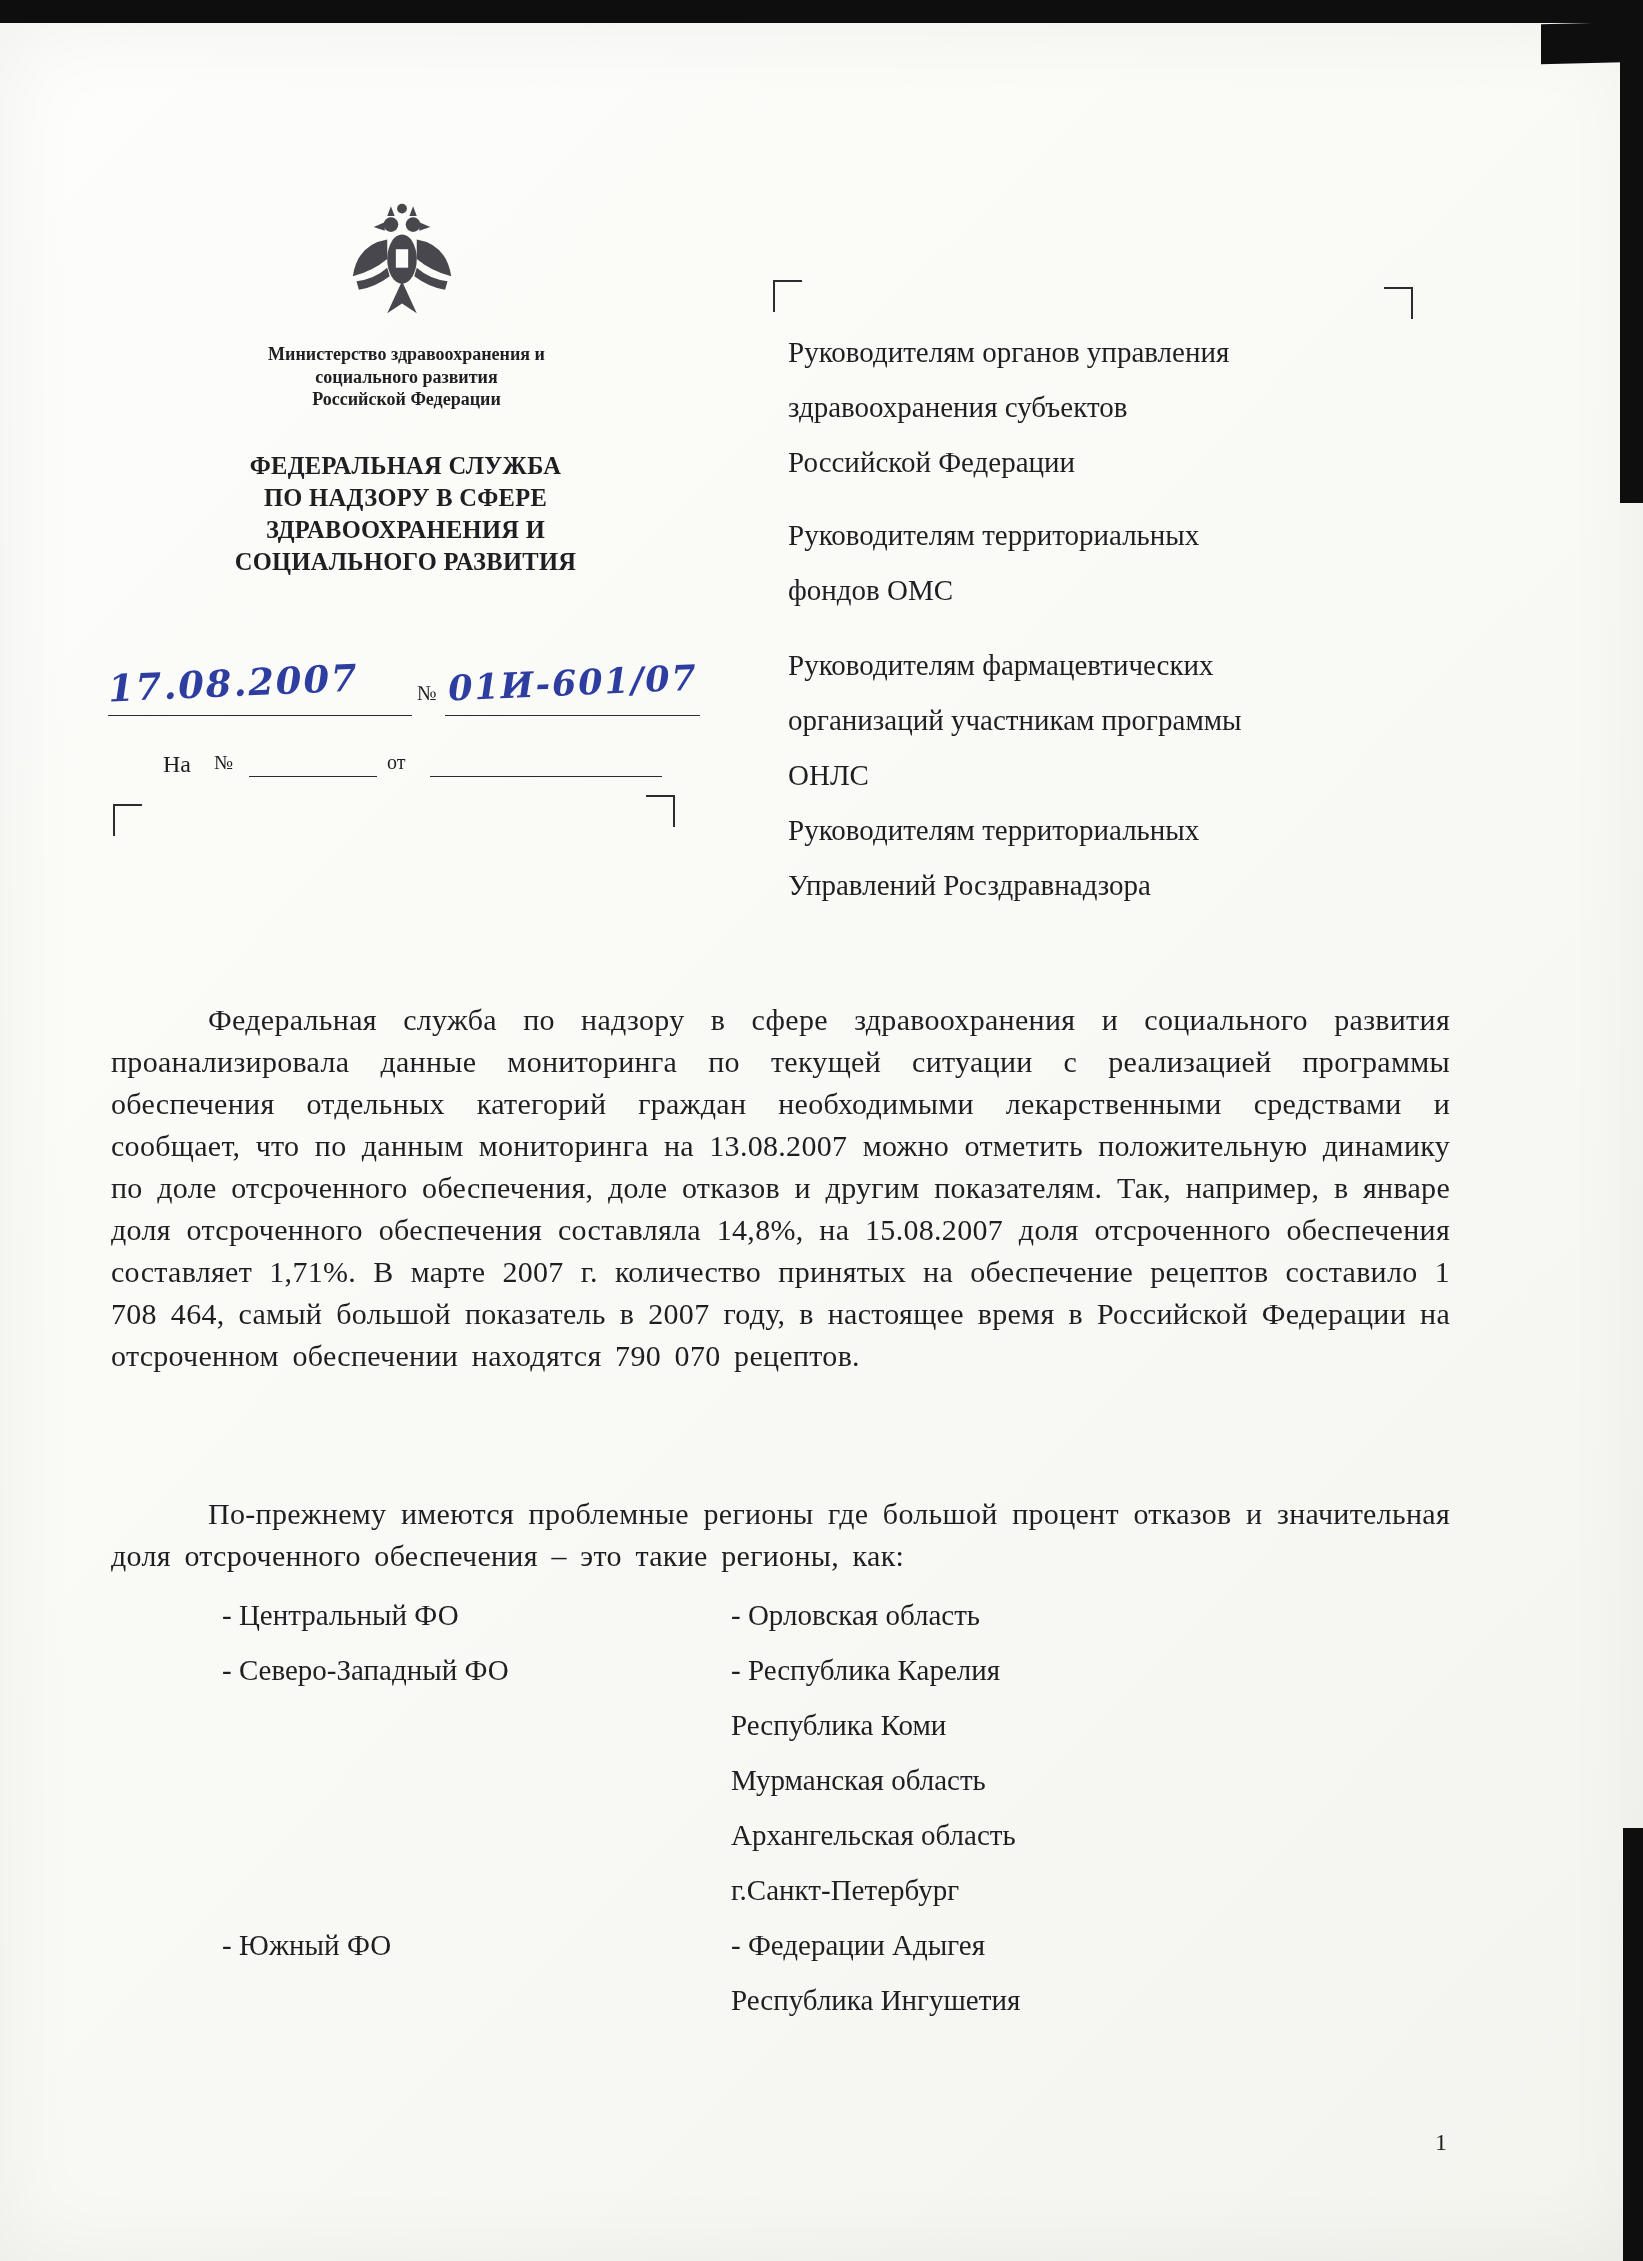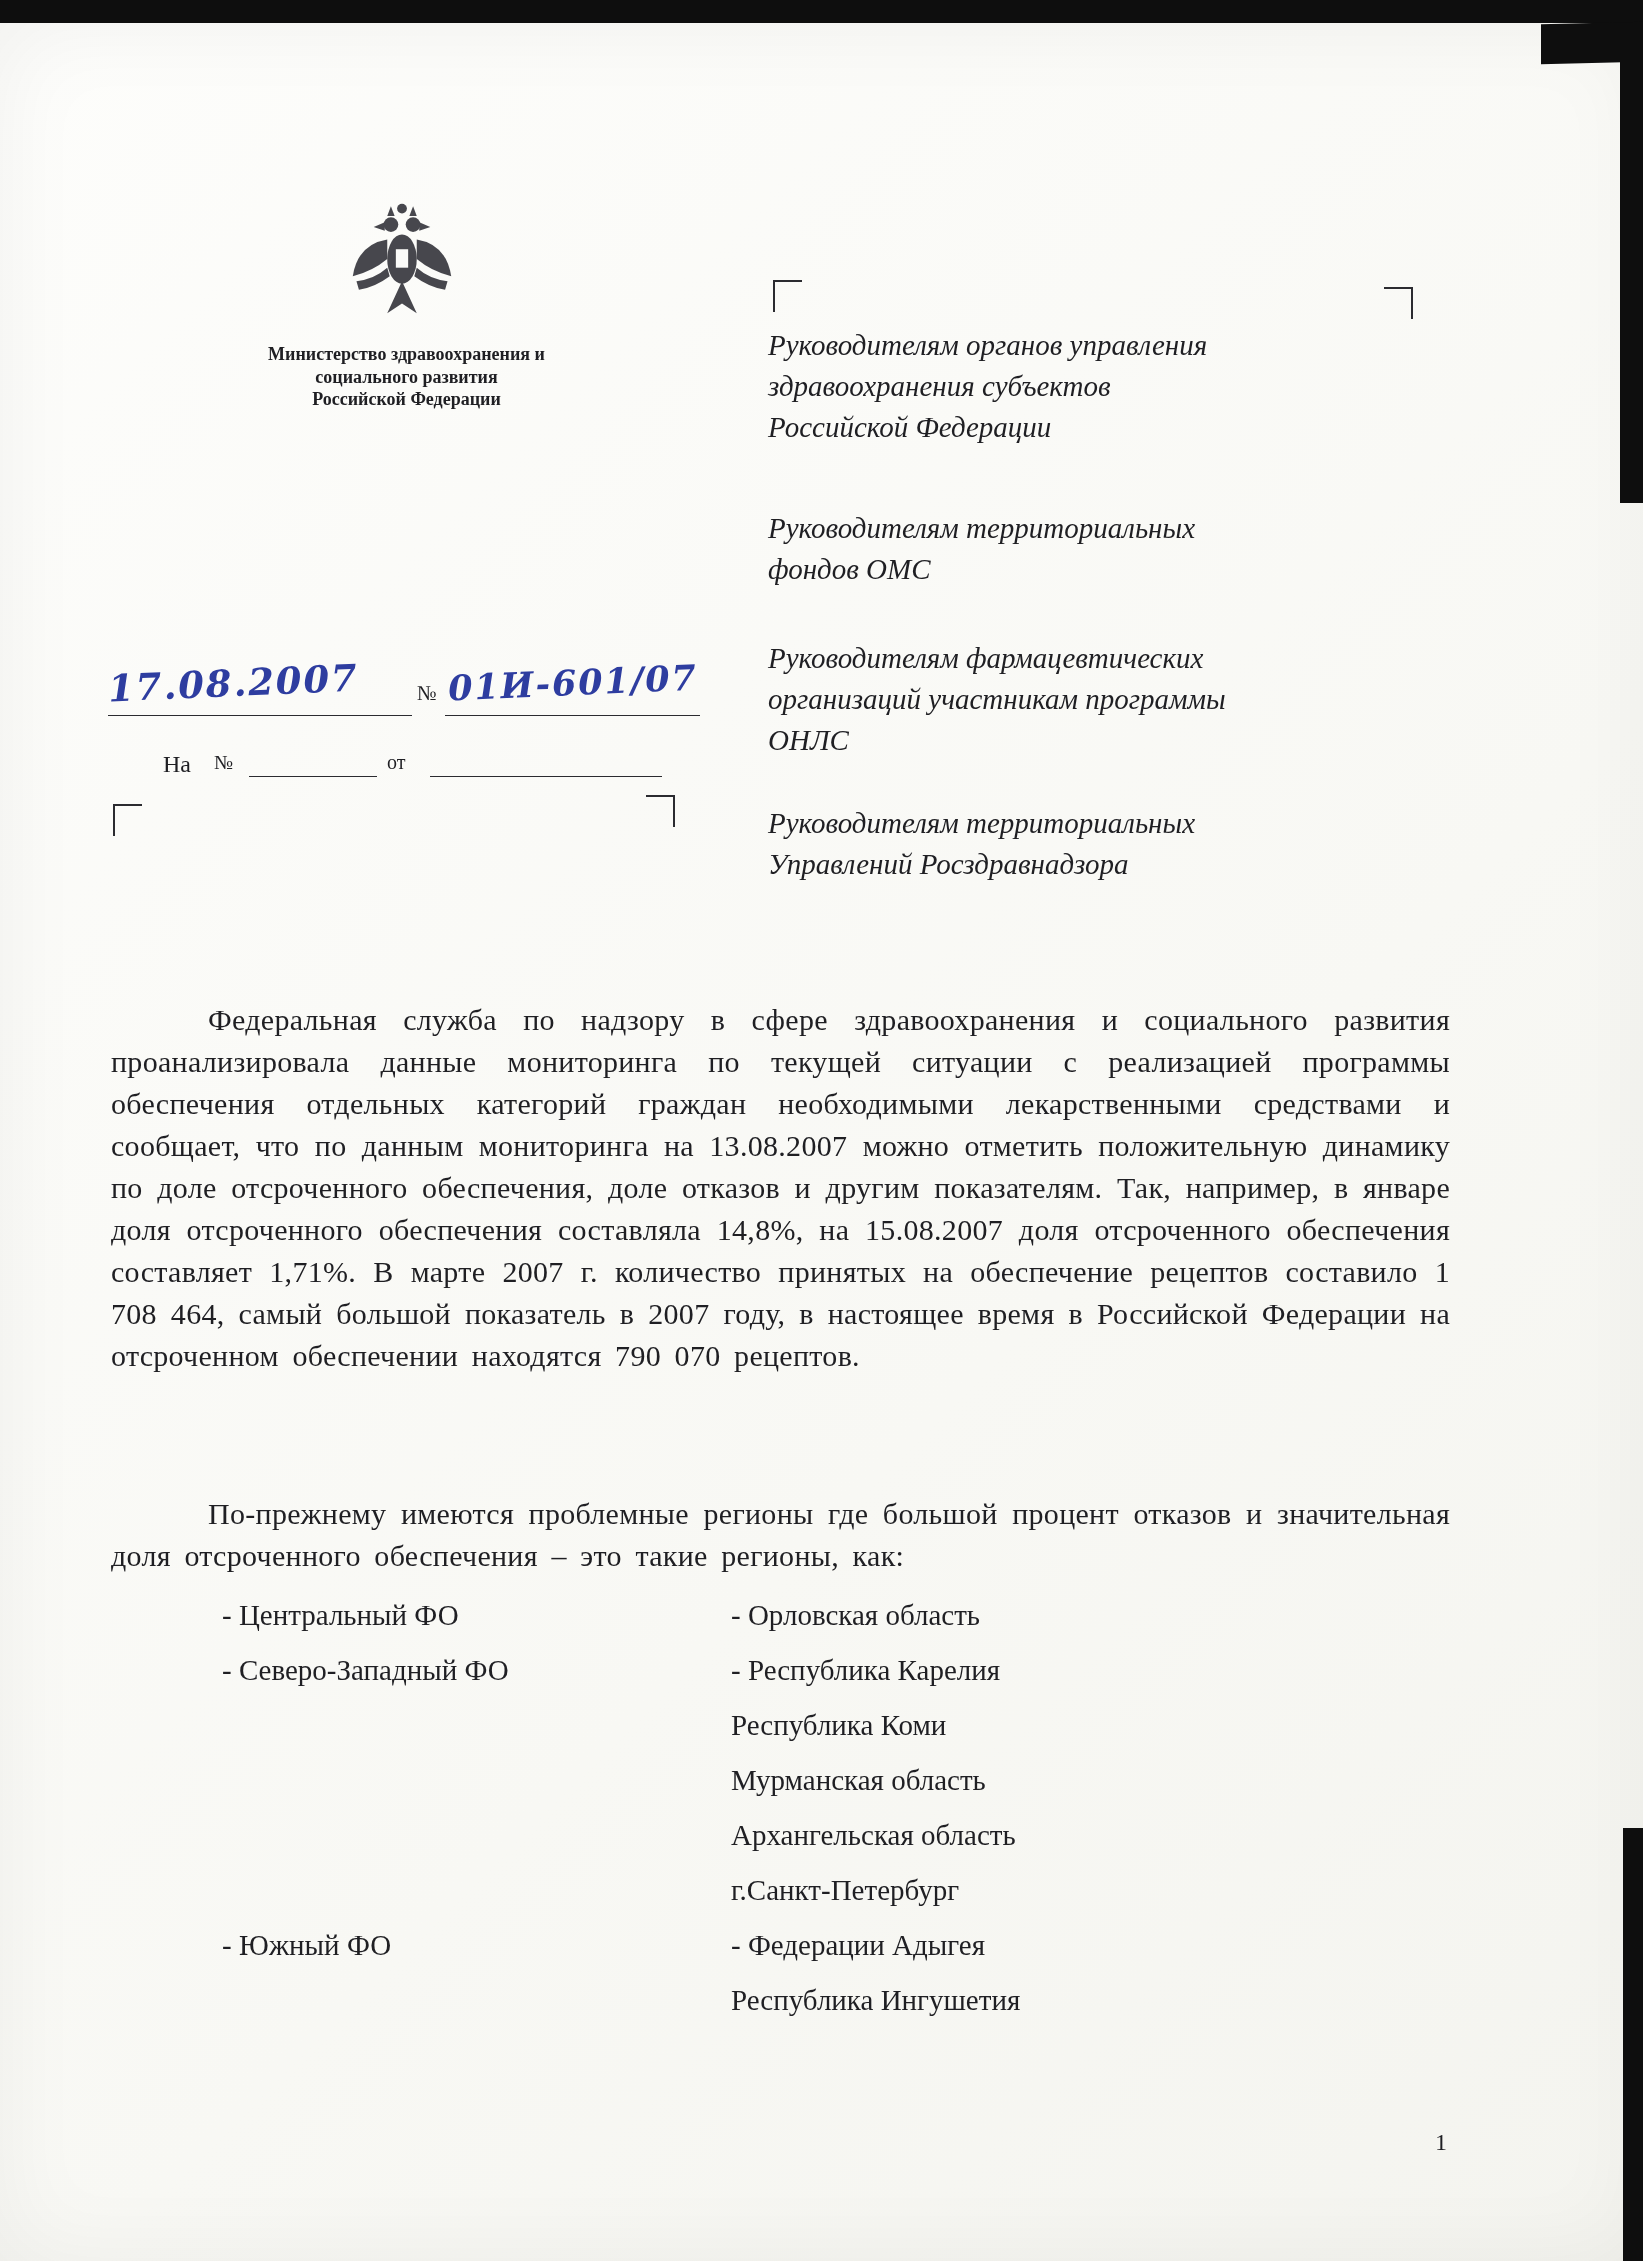--- a/index.html
+++ b/index.html
@@ -76,22 +76,22 @@
 
   .corner { width: 27px; height: 30px; }
   .c-tl { border-left: 2.6px solid #2b2b30; border-top: 2.6px solid #2b2b30; }
   .c-tr { border-right: 2.6px solid #2b2b30; border-top: 2.6px solid #2b2b30; }
   .corner-addr-left  { left: 113px;  top: 804px; }
   .corner-addr-right { left: 646px; top: 795px; }
   .corner-rcpt-tl { left: 773px; top: 280px; }
   .corner-rcpt-tr { left: 1384px; top: 287px; }
 
   .recipient {
-    left: 768px; width: 657px;
-    font-size: 29px; line-height: 41px; font-style: italic;
+    left: 788px; width: 657px;
+    font-size: 29px; line-height: 55px;
   }
   .recipient-1 { top: 325px; }
   .recipient-2 { top: 508px; }
   .recipient-3 { top: 638px; }
   .recipient-4 { top: 803px; }
 
   .body-par {
     left: 111px; width: 1339px;
     font-size: 30px; line-height: 42px;
     text-align: justify;
@@ -134,20 +134,24 @@
       <path d="M13 66 Q28 64 38 55 L40 62 Q28 71 15 73 Z"></path>
       <path d="M87 66 Q72 64 62 55 L60 62 Q72 71 85 73 Z"></path>
       <polygon points="50,66 38,92 50,84 62,92"></polygon>
     </g>
     <rect x="45" y="40" width="10" height="15" fill="#fbfbf9"></rect>
   </svg>
 
   <div class="abs ministry center pre">Министерство здравоохранения и
 социального развития
 Российской Федерации</div>
+  <div class="abs service center pre">ФЕДЕРАЛЬНАЯ СЛУЖБА
+ПО НАДЗОРУ В СФЕРЕ
+ЗДРАВООХРАНЕНИЯ И
+СОЦИАЛЬНОГО РАЗВИТИЯ</div>
 
   <div class="abs hw-date"><span class="handwriting">17.08.2007</span></div>
   <div class="abs uline uline-date"></div>
   <div class="abs number-sign">№</div>
   <div class="abs hw-number"><span class="handwriting">01И-601/07</span></div>
   <div class="abs uline uline-number"></div>
 
   <div class="abs ref-na">На</div>
   <div class="abs ref-no">№</div>
   <div class="abs uline uline-ref1"></div>

